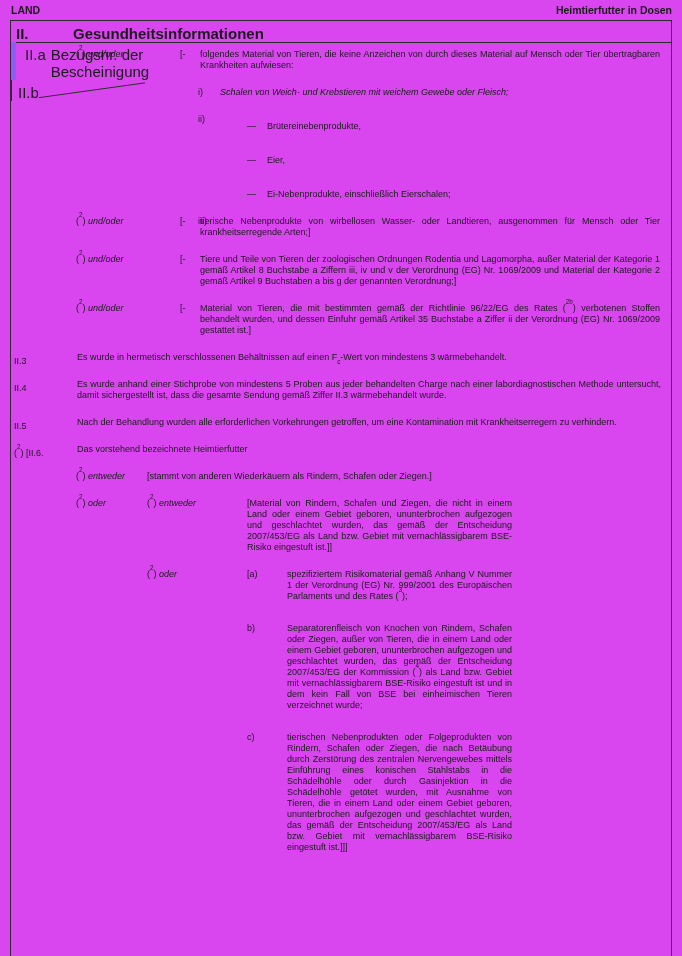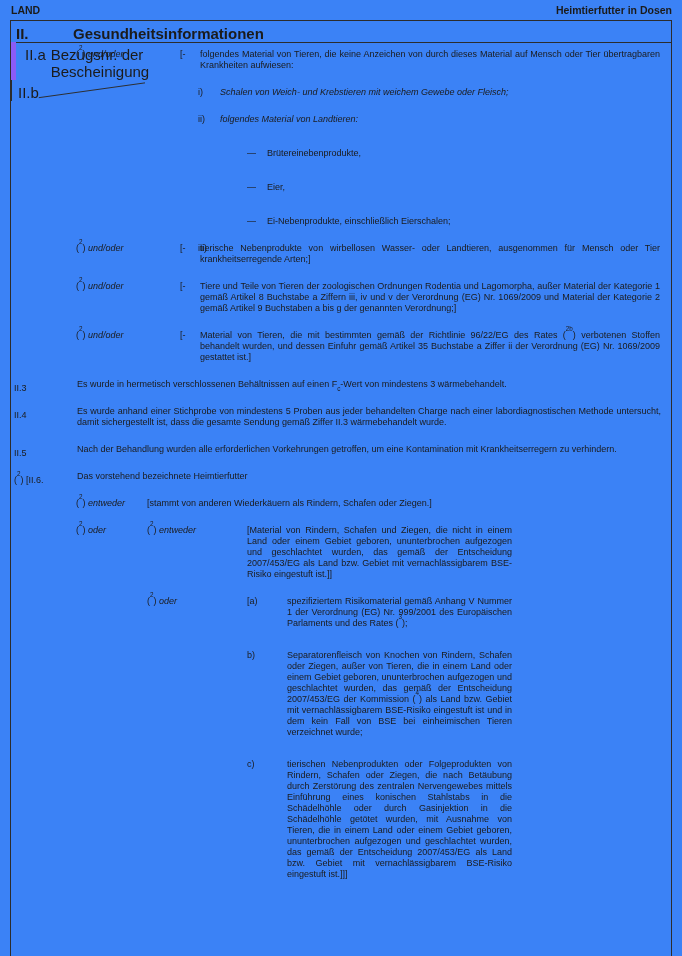--- a/index.html
+++ b/index.html
@@ -3,21 +3,21 @@
 <meta charset="utf-8">
 <style>
   * { margin:0; padding:0; box-sizing:border-box; }
   html,body { background:#ffffff; }
   body {
     width:682px; height:956px;
     font-family:"Liberation Sans","DejaVu Sans",sans-serif;
     color:#1b1b1b;
     -webkit-font-smoothing:antialiased;
   }
-  .page { position:relative; width:682px; height:956px; background:#3b82f6; overflow:hidden; }
+  .page { position:relative; width:682px; height:956px; background:#d946ef; overflow:hidden; }
 
   
   .page-hdr {
     position:absolute; top:4px; left:11px; width:661px;
     display:flex; justify-content:space-between;
     font-size:10.5px; font-weight:bold;
   }
 
   
   .tbl {
@@ -97,21 +97,20 @@
         <div class="txt txt-l1">folgendes Material von Tieren, die keine Anzeichen von durch dieses Material auf Mensch oder Tier übertragbaren Krankheiten aufwiesen:</div>
       </div>
 
       <div class="block">
         <span class="marker-rom">i)</span>
         <div class="txt txt-rom">Schalen von Weich- und Krebstieren mit weichem Gewebe oder Fleisch;</div>
       </div>
 
       <div class="block">
         <span class="marker-rom">ii)</span>
-        <div class="txt txt-rom">folgendes Material von Landtieren:</div>
       </div>
 
       <div class="block">
         <span class="marker-dash">—</span>
         <div class="txt txt-dash">Brütereinebenprodukte,</div>
       </div>
 
       <div class="block">
         <span class="marker-dash">—</span>
         <div class="txt txt-dash">Eier,</div>

